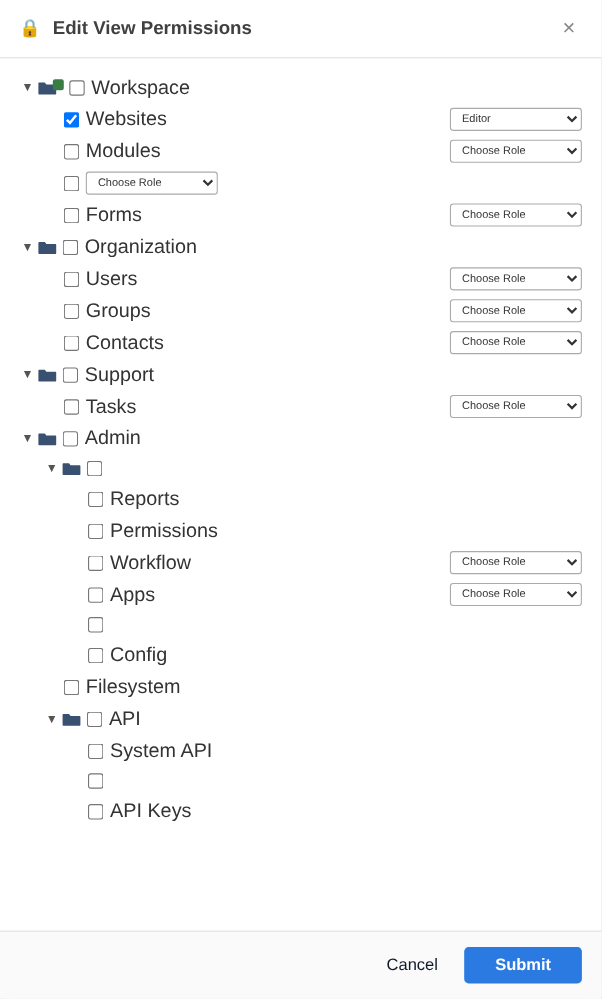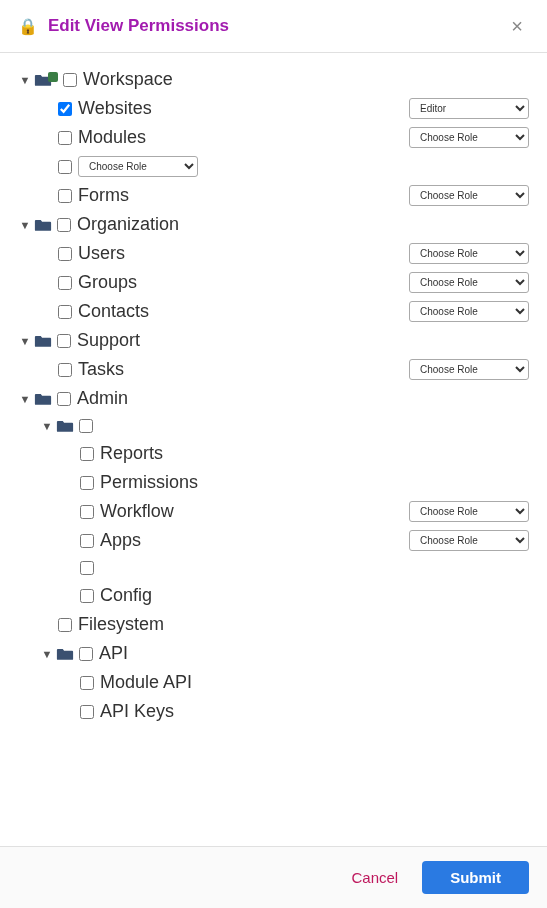--- a/index.html
+++ b/index.html
@@ -29,21 +29,21 @@
       background: #fff;
     }
     .dialog-header .lock-icon {
       color: #555;
       margin-right: 10px;
       font-size: 16px;
     }
     .dialog-title {
       font-size: 17px;
       font-weight: 600;
-      color: #a21caf;
+      color: #404040;
       flex: 1;
     }
     .close-btn {
       background: none;
       border: none;
       font-size: 20px;
       color: #888;
       cursor: pointer;
       line-height: 1;
       padding: 2px 6px;
@@ -118,21 +118,21 @@
       padding: 14px 18px;
       display: flex;
       justify-content: flex-end;
       align-items: center;
       gap: 12px;
       background: #fafafa;
     }
     .btn-cancel {
       background: none;
       border: none;
-      color: #be185d;
+      color: #0f172a;
       font-size: 15px;
       cursor: pointer;
       padding: 6px 12px;
     }
     .btn-submit {
       background: #2a7ae2;
       color: #fff;
       border: none;
       border-radius: 4px;
       font-size: 15px;
@@ -368,21 +368,28 @@
           <input type="checkbox" style="">
         </span>
         <span class="row-label">API</span>
       </div>
       <div class="tree-row">
         <span style="display: inline-block; width: 44px; flex-shrink: 0;"></span>
         <span style="display: inline-block; width: 14px; flex-shrink: 0;"></span>
         <span class="checkbox-wrap" style="margin-left: 4px;">
           <input type="checkbox" style="">
         </span>
-        <span class="row-label">Module API</span>
+        <span class="row-label">System API</span>
+      </div>
+      <div class="tree-row">
+        <span style="display: inline-block; width: 44px; flex-shrink: 0;"></span>
+        <span style="display: inline-block; width: 14px; flex-shrink: 0;"></span>
+        <span class="checkbox-wrap" style="margin-left: 4px;">
+          <input type="checkbox" style="">
+        </span>
       </div>
       <div class="tree-row">
         <span style="display: inline-block; width: 44px; flex-shrink: 0;"></span>
         <span style="display: inline-block; width: 14px; flex-shrink: 0;"></span>
         <span class="checkbox-wrap" style="margin-left: 4px;">
           <input type="checkbox" style="">
         </span>
         <span class="row-label">API Keys</span>
       </div>
     </div>

